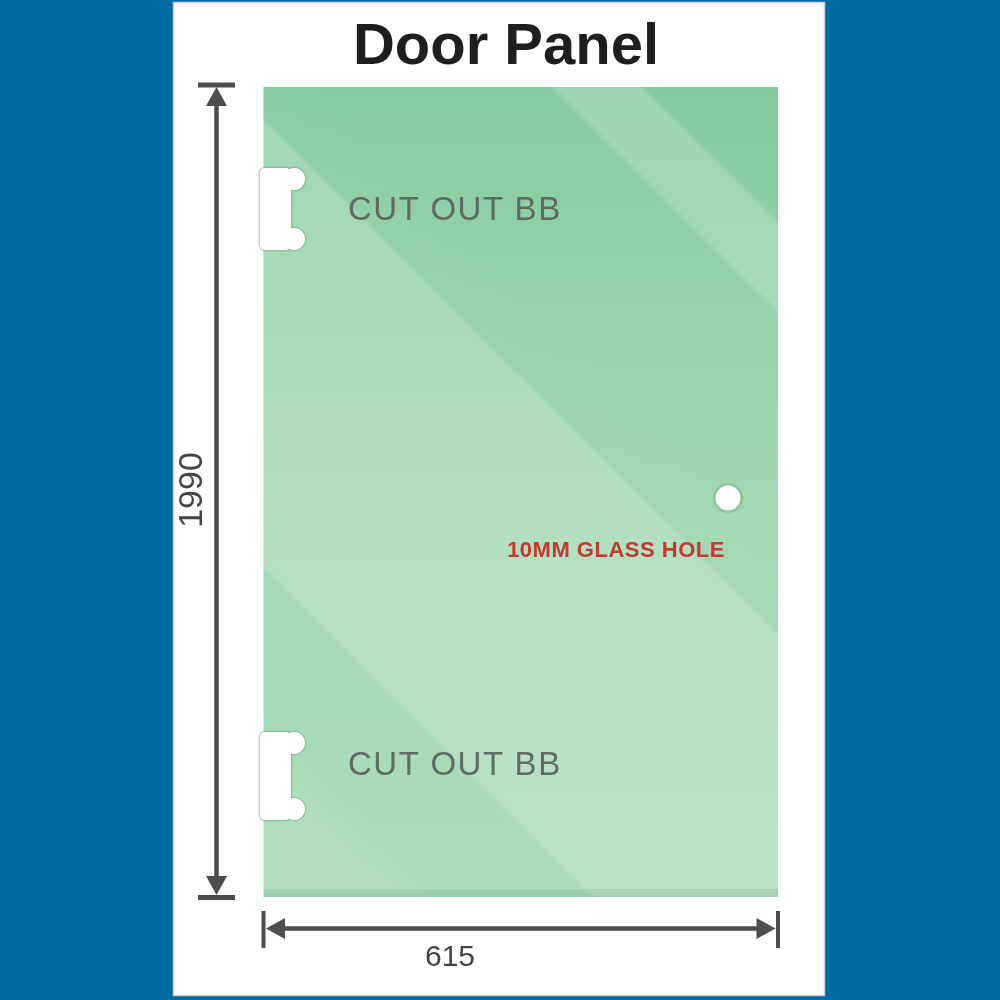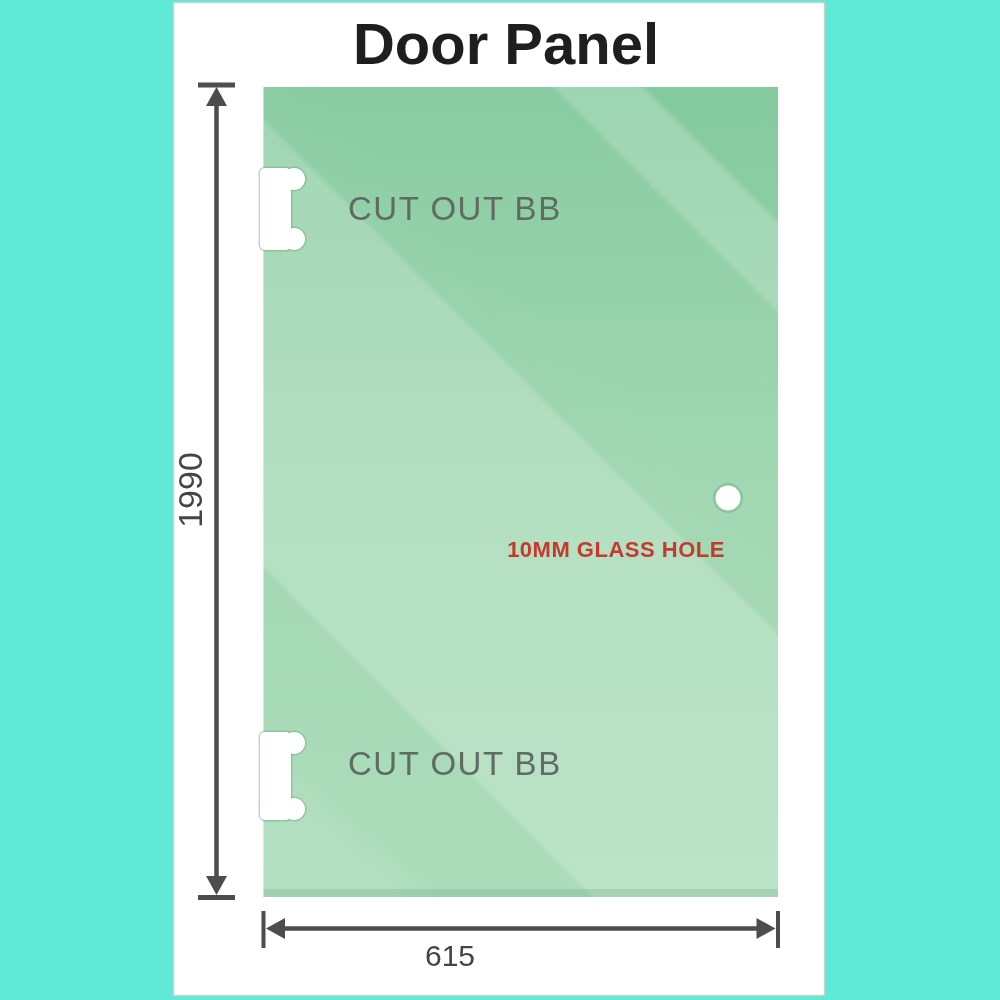--- a/index.html
+++ b/index.html
@@ -1,19 +1,19 @@
 <!DOCTYPE html>
 <html><head>
 <meta charset="utf-8">
 <style>
   html,body{margin:0;padding:0;background:#ffffff;}
   .stage{
     position:relative;
     width:1000px;height:1000px;
-    background:#5eead4;
+    background:#0369a1;
     font-family:"Liberation Sans", sans-serif;
   }
   svg{display:block;}
   text{font-family:"Liberation Sans", sans-serif;}
   .title-text{font-size:58px;font-weight:700;fill:#1e1e1e;}
   .cutout-label{font-size:33px;font-weight:400;letter-spacing:1.5px;fill:#5f6b64;}
   .hole-label{font-size:22px;font-weight:700;letter-spacing:0.5px;fill:#c5392f;}
   .dim-label{font-size:34px;font-weight:400;fill:#454545;}
   .dim-label-small{font-size:30px;font-weight:400;fill:#454545;}
   .dim{stroke:#4d4d4d;}

